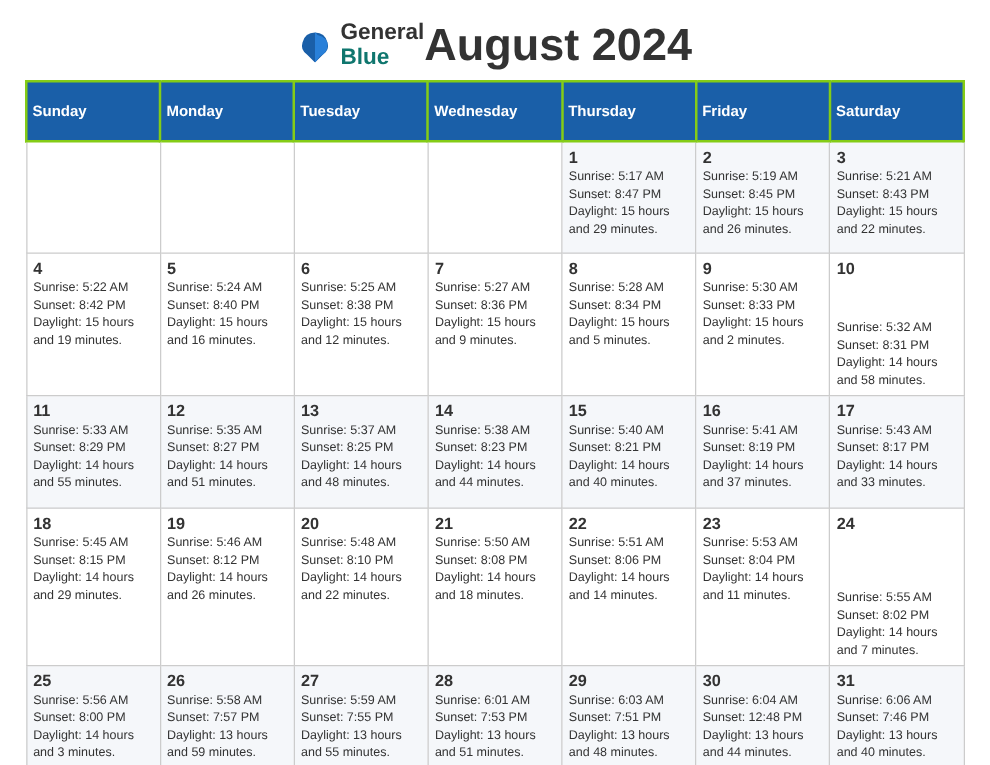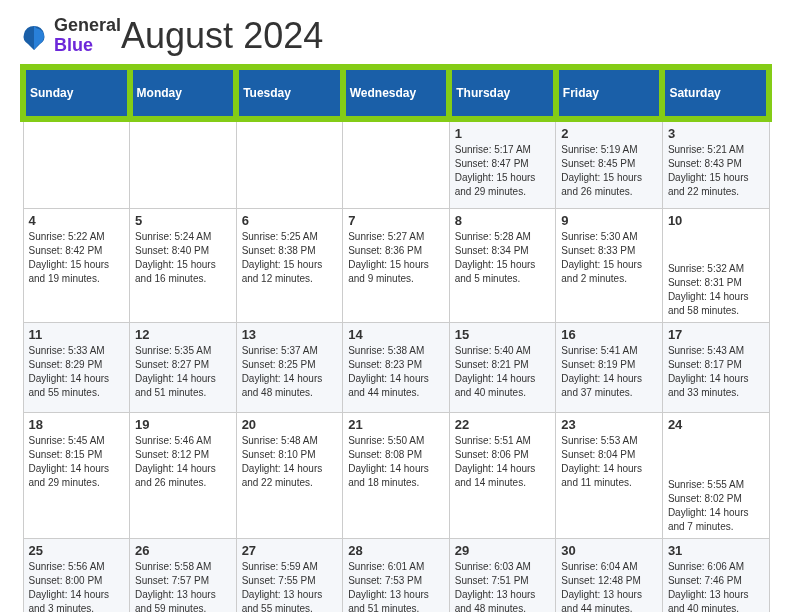--- a/index.html
+++ b/index.html
@@ -6,74 +6,74 @@
     body {
       font-family: Arial, sans-serif;
       background: #fff;
       width: 792px;
       min-height: 612px;
       padding: 16px 20px;
     }
     .header {
       display: flex;
       align-items: flex-start;
-      justify-content: flex-start;
+      justify-content: center;
       margin-bottom: 8px;
     }
     .logo {
       display: flex;
       align-items: center;
       gap: 6px;
     }
     .logo-text {
       display: flex;
       flex-direction: column;
       line-height: 1.1;
     }
     .logo-general {
       font-size: 18px;
       font-weight: bold;
       color: #333;
     }
     .logo-blue {
       font-size: 18px;
       font-weight: bold;
-      color: #6d28d9;
+      color: #0f766e;
     }
     .logo-icon {
       width: 28px;
       height: 28px;
     }
     .title-block {
       text-align: right;
     }
     .month-year {
       font-size: 36px;
-      font-weight: normal;
+      font-weight: bold;
       color: #333;
       line-height: 1.1;
     }
     .location {
       font-size: 16px;
       font-weight: bold;
       color: #333;
     }
     table {
       width: 100%;
       border-collapse: collapse;
       table-layout: fixed;
     }
     thead th {
       background-color: #1a5fa8;
       color: #fff;
       font-size: 12px;
       font-weight: bold;
       padding: 16px 4px;
       text-align: left;
-      border: 6px solid #84cc16;
+      border: 2px solid #84cc16;
     }
     tbody td {
       border: 1px solid #ccc;
       vertical-align: top;
       padding: 4px 5px;
       font-size: 10.5px;
       color: #333;
       height: 90px;
       background: #fff;
     }

